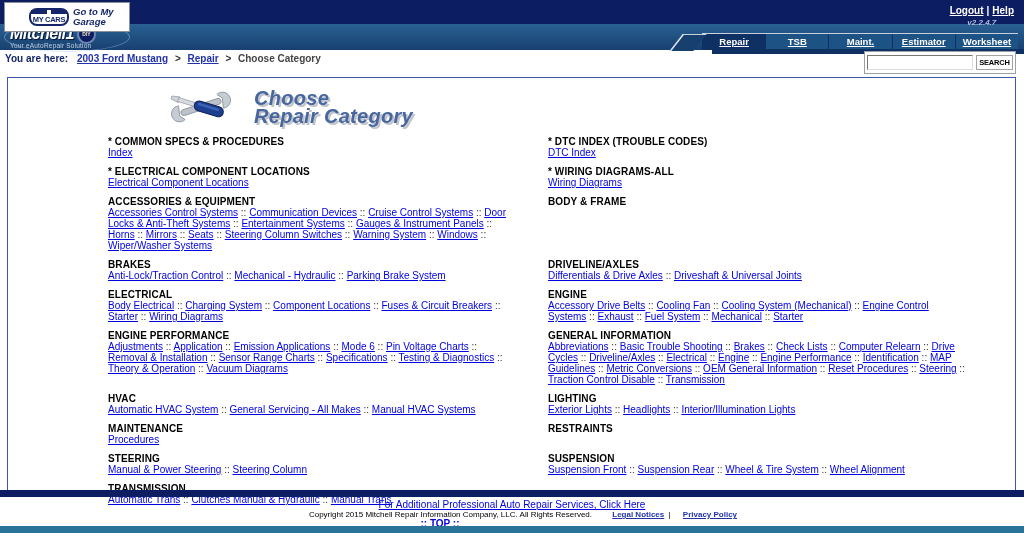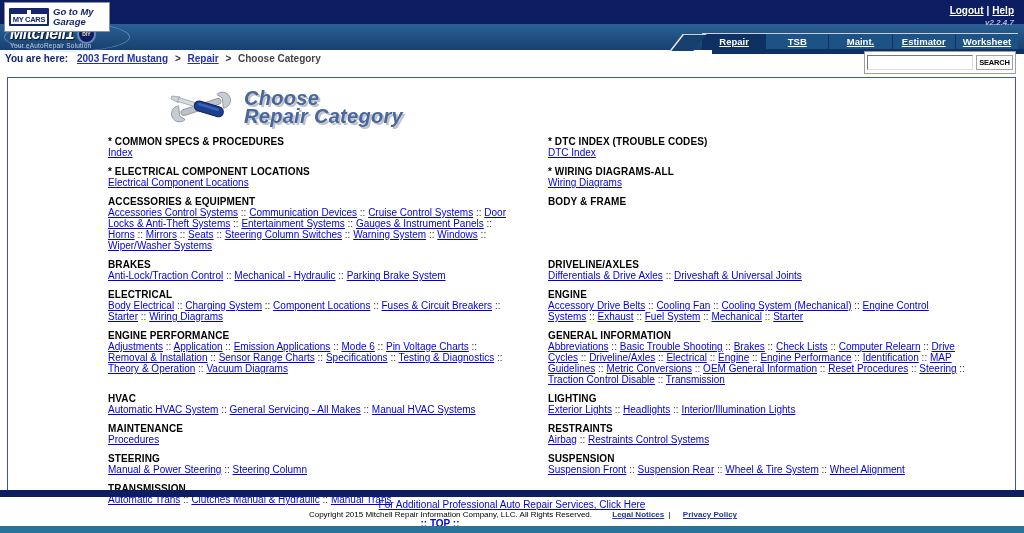--- a/index.html
+++ b/index.html
@@ -4,26 +4,26 @@
 <style>
   html,body{margin:0;padding:0;background:#fff;}
   .page{position:relative;width:1024px;height:533px;overflow:hidden;background:#fff;
         font-family:"Liberation Sans",sans-serif;}
   a{cursor:pointer;}
 
   
   .topbar{position:absolute;top:0;left:0;width:1024px;height:24px;background:var(--top-bar);}
   .garage-widget{position:absolute;top:2px;left:4px;height:26px;background:#fff;border:1px solid #8a8f98;
         display:flex;align-items:center;gap:4px;padding:1px 4px;z-index:9;}
-  .plate{border:2px solid var(--navy-text);border-radius:1px;background:#fff;width:36px;}
+  .plate{border:2px solid var(--navy-text);border-radius:8px;background:#fff;width:36px;margin-left:20px;}
   .plate-top{height:4px;background:var(--navy-text);border-bottom:1px solid #fff;
         background-image:linear-gradient(90deg,transparent 45%,#fff 45%,#fff 55%,transparent 55%);}
   .plate-text{font-size:7.5px;font-weight:bold;color:var(--navy-text);text-align:center;line-height:9px;letter-spacing:-0.3px;}
   .garage-label{font-size:9.5px;font-weight:bold;font-style:italic;color:var(--navy-text);width:52px;line-height:1.05;}
-  .session{position:absolute;top:5px;right:10px;text-align:right;font-size:10px;font-weight:bold;color:#fff;z-index:9;}
+  .session{position:absolute;top:5px;right:10px;text-align:center;font-size:10px;font-weight:bold;color:#fff;z-index:9;}
   .session a{color:#fff;text-decoration:underline;}
   .session .sep{margin:0 3px;}
   .version{font-size:8px;font-style:italic;font-weight:bold;color:#aebbdd;margin-top:2px;}
 
   
   .band{position:absolute;top:24px;left:0;width:1024px;height:26px;
         background:linear-gradient(var(--band-light),var(--band));}
   .logo{position:absolute;top:1px;left:10px;color:#fff;z-index:2;}
   .logo::after{content:"";position:absolute;left:-6px;top:-3px;width:124px;height:28px;border:1px solid rgba(170,200,240,.45);
         border-radius:50%;pointer-events:none;}
@@ -53,21 +53,21 @@
   .searchbox{position:absolute;top:51px;left:864px;width:146px;height:19px;border:1px solid #9aa0a8;
         background:#fff;display:flex;align-items:center;gap:3px;padding:1px 2px;box-sizing:content-box;z-index:8;}
   .searchbox input{width:100px;height:13px;border:1px solid #777;border-bottom-color:#ddd;border-right-color:#ddd;
         font-size:9px;padding:0 2px;outline:none;}
   .searchbox button{width:38px;height:15px;font-size:7.5px;font-weight:bold;color:#000;background:#fff;
         border:1px solid #a3a3a3;padding:0;letter-spacing:-0.2px;font-family:"Liberation Sans",sans-serif;}
 
   
   .main{position:absolute;top:77px;left:7px;width:1009px;height:413px;box-sizing:border-box;
         border:1px solid #3a57a8;border-bottom:0;background:#fff;}
-  .title-block{position:absolute;top:84px;left:168px;display:flex;align-items:center;gap:10px;}
+  .title-block{position:absolute;top:84px;left:168px;display:flex;align-items:center;gap:20px;}
   .title-text{font-size:20px;line-height:18px;font-weight:bold;font-style:italic;color:var(--title-blue);
         text-shadow:2px 2px 0 #c0c3ca;letter-spacing:0.3px;}
 
   #category-grid{position:absolute;top:136px;left:108px;display:grid;grid-template-columns:440px 420px;row-gap:8px;}
   .cell-left{padding-right:40px;box-sizing:border-box;}
   .section{font-size:10px;line-height:11px;color:#000;}
   .sec-heading{font-weight:bold;font-size:10px;letter-spacing:0.1px;}
   .cat-link{color:var(--link);text-decoration:underline;}
   .sep2{color:#333;}
 
@@ -240,21 +240,20 @@
       </div>
       <div class="cell cell-left">
         <div class="section">
           <div class="sec-heading">MAINTENANCE</div>
           <div class="sec-links"><a class="cat-link">Procedures</a></div>
         </div>
       </div>
       <div class="cell cell-right">
         <div class="section">
           <div class="sec-heading">RESTRAINTS</div>
-          <div class="sec-links"><a class="cat-link">Airbag</a><span class="sep2"> :: </span><a class="cat-link">Restraints Control Systems</a></div>
         </div>
       </div>
       <div class="cell cell-left">
         <div class="section">
           <div class="sec-heading">STEERING</div>
           <div class="sec-links"><a class="cat-link">Manual &amp; Power Steering</a><span class="sep2"> :: </span><a class="cat-link">Steering Column</a></div>
         </div>
       </div>
       <div class="cell cell-right">
         <div class="section">

